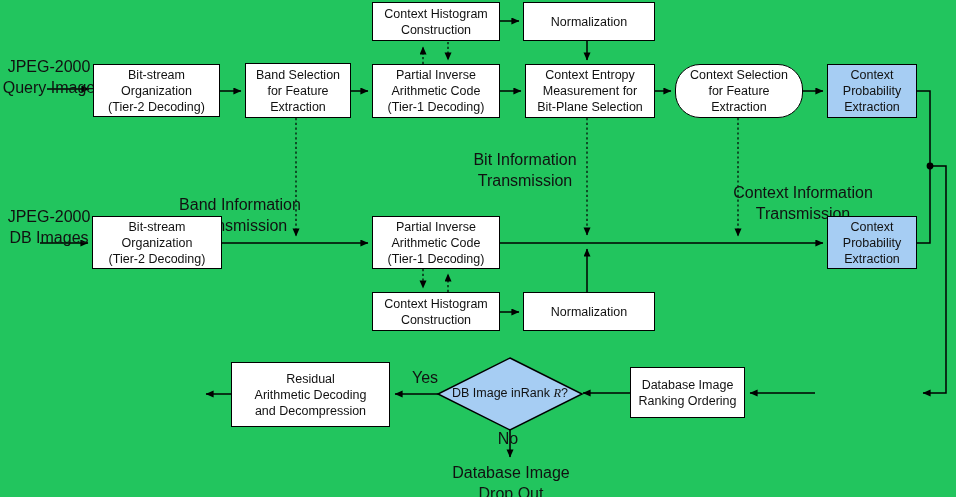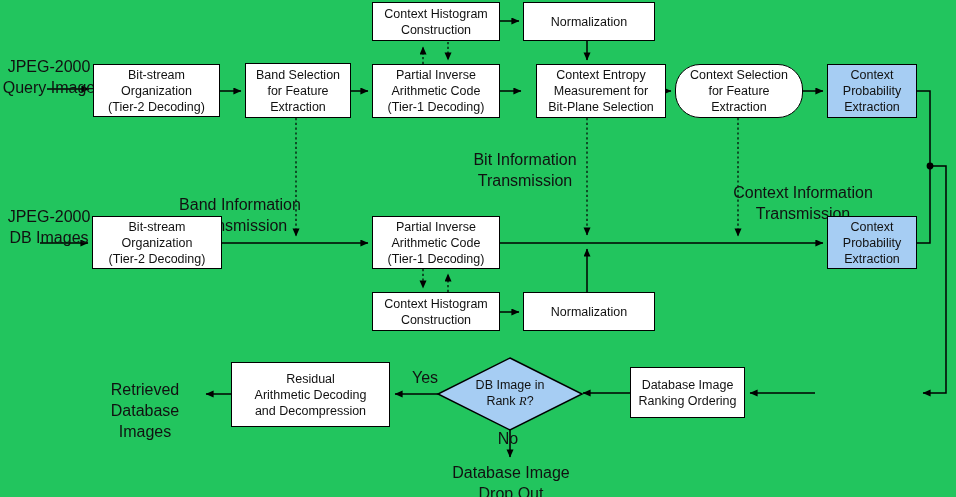--- a/index.html
+++ b/index.html
@@ -14,21 +14,21 @@
     font-size:12.5px;line-height:1.28;white-space:pre-line;
   }
   .flabel{
     position:absolute;text-align:center;font-size:16px;line-height:1.3;
     white-space:pre-line;
   }
   .diamond{position:absolute;width:148px;height:76px;}
   .diamond svg{position:absolute;left:0;top:0;}
   .dtext{
     position:absolute;left:0;top:0;width:100%;height:100%;
-    display:flex;flex-direction:column;align-items:center;justify-content:center;
+    display:flex;flex-direction:row;align-items:center;justify-content:center;
     font-size:12.5px;line-height:1.25;
   }
   .it{font-style:italic;font-family:"Liberation Serif","DejaVu Serif",serif;}
 </style>
 </head>
 <body>
 
 <div class="canvas">
 
   <svg class="wires" width="956" height="497" viewBox="0 0 956 497">
@@ -83,21 +83,21 @@
 Query Image</div>
   <div class="node" style="left:93px;top:64px;width:127px;height:53px;">Bit-stream
 Organization
 (Tier-2 Decoding)</div>
   <div class="node" style="left:245px;top:63px;width:106px;height:55px;">Band Selection
 for Feature
 Extraction</div>
   <div class="node" style="left:372px;top:64px;width:128px;height:54px;">Partial Inverse
 Arithmetic Code
 (Tier-1 Decoding)</div>
-  <div class="node" style="left:525px;top:64px;width:130px;height:54px;margin-left:11px;">Context Entropy
+  <div class="node" style="left:525px;top:64px;width:130px;height:54px;">Context Entropy
 Measurement for
 Bit-Plane Selection</div>
   <div class="node" style="left:675px;top:64px;width:128px;height:54px;border-radius:25px;">Context Selection
 for Feature
 Extraction</div>
   <div class="node hl" style="left: 827px; top: 64px; width: 90px; height: 54px; background: rgb(166, 205, 243);">Context
 Probability
 Extraction</div>
 
   <div class="flabel" style="left:175px;top:150px;width:130px;margin-top:45px;">Band Information
@@ -116,22 +116,20 @@
 Arithmetic Code
 (Tier-1 Decoding)</div>
   <div class="node hl" style="left: 827px; top: 216px; width: 90px; height: 53px; background: rgb(166, 205, 243);">Context
 Probability
 Extraction</div>
 
   <div class="node" style="left:372px;top:292px;width:128px;height:39px;">Context Histogram
 Construction</div>
   <div class="node" style="left:523px;top:292px;width:132px;height:39px;">Normalization</div>
 
-  <div class="flabel" style="left:83px;top:380px;width:124px;">Retrieved
-Database Images</div>
   <div class="node" style="left:231px;top:362px;width:159px;height:65px;">Residual
 Arithmetic Decoding
 and Decompression</div>
 
   <div class="flabel" style="left:403px;top:368px;width:44px;">Yes</div>
 
   <div class="diamond" style="left:436px;top:356px;">
     <svg width="148" height="76" viewBox="0 0 148 76">
       <polygon points="74,2 146,38 74,74 2,38" fill="#A6CDF3" stroke="#000" stroke-width="1.5"></polygon>
     </svg>

